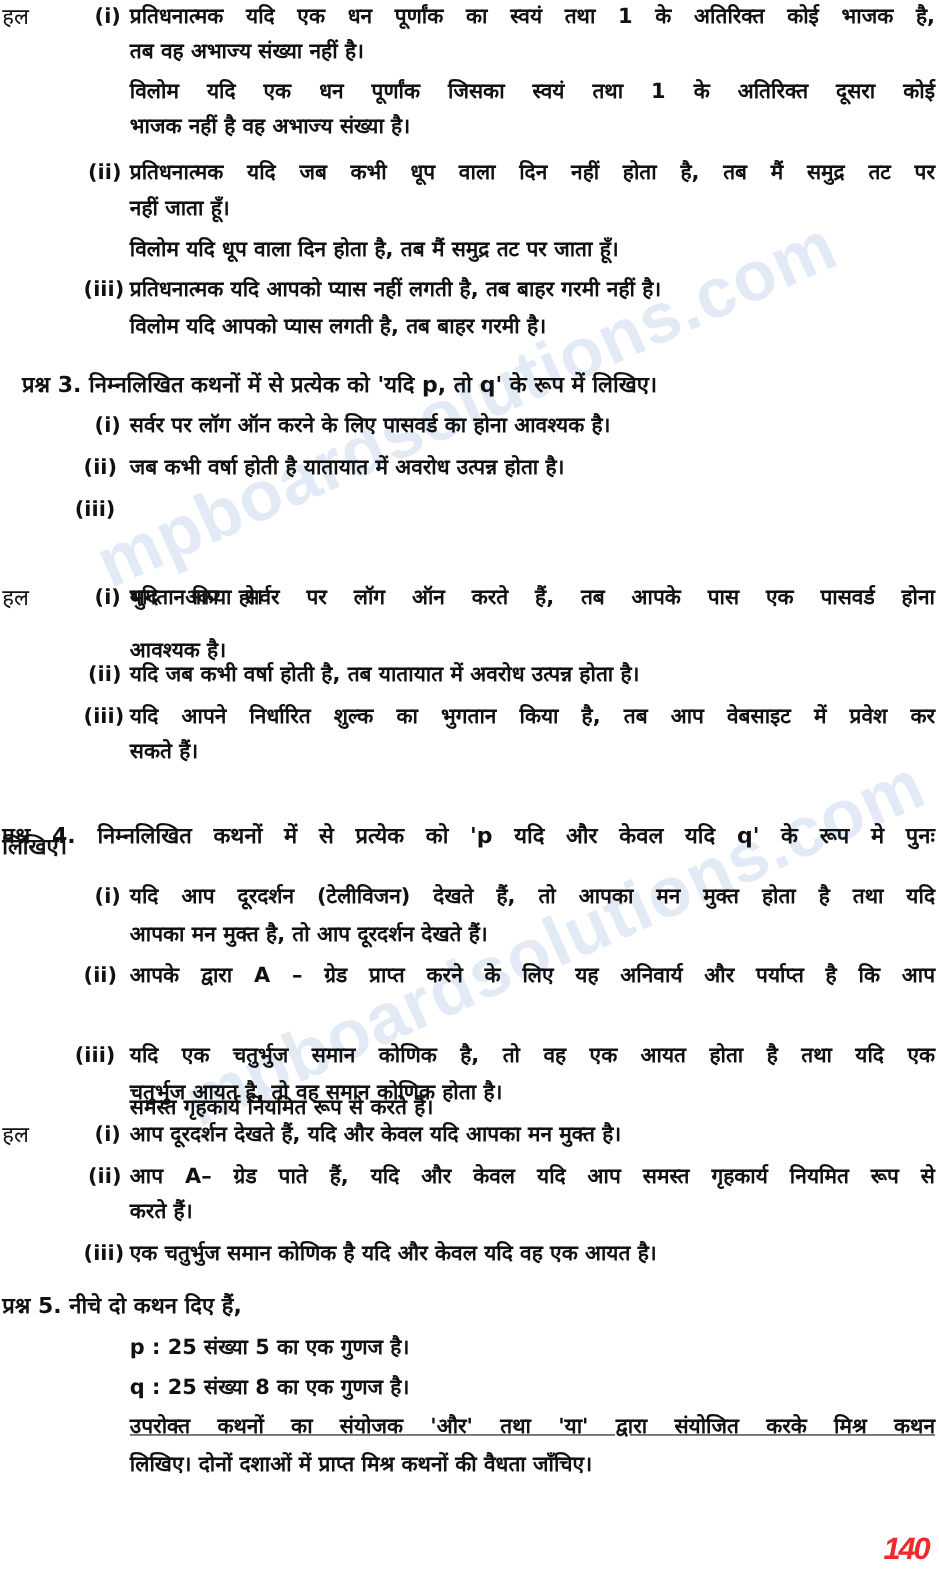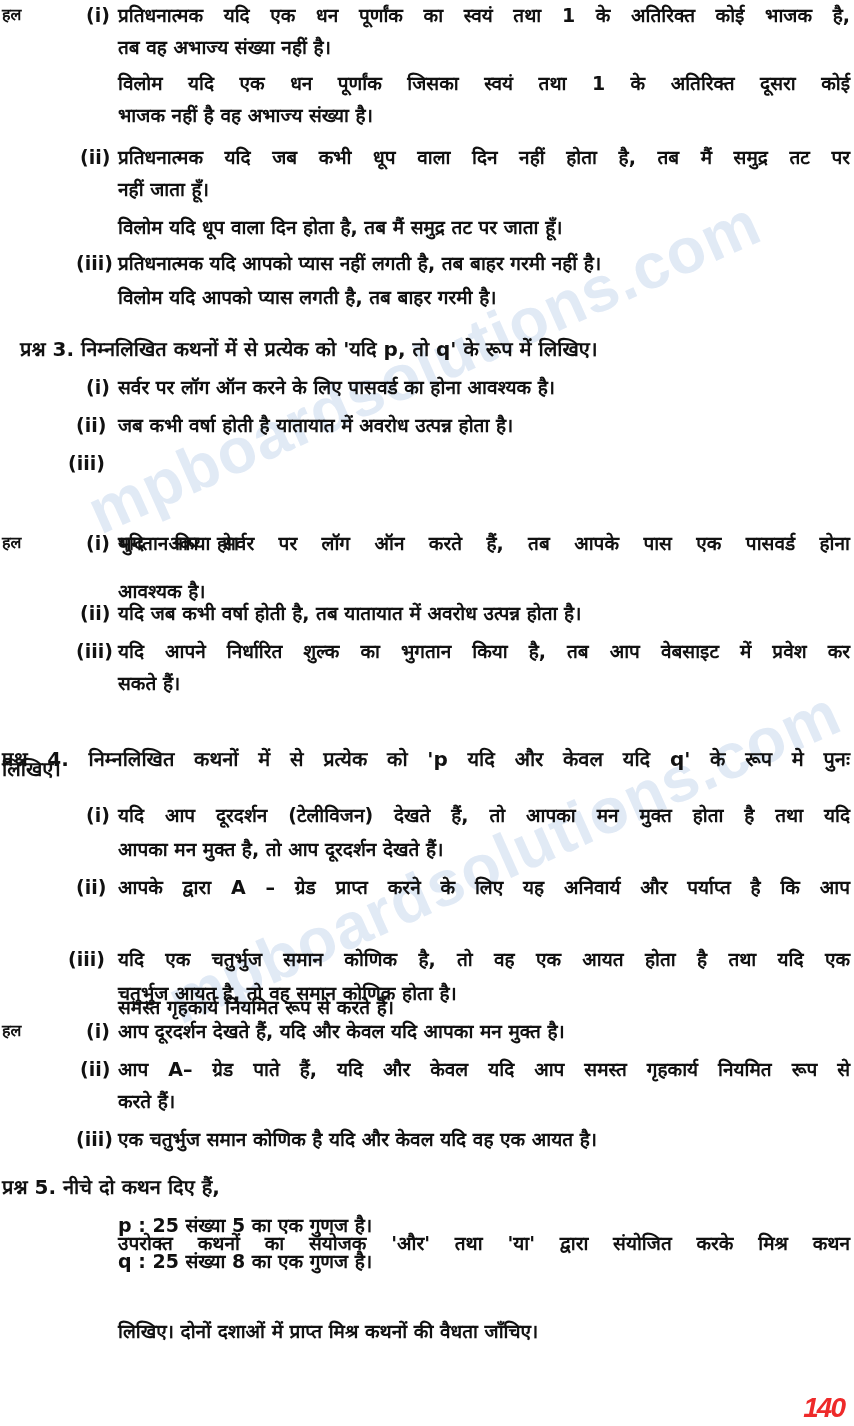--- a/index.html
+++ b/index.html
@@ -5,21 +5,21 @@
   html, body { margin:0; padding:0; background:#ffffff; }
   body { width:854px; height:1426px; position:relative; overflow:hidden;
          font-family:"DejaVu Sans", "Liberation Sans", sans-serif; color:#111; }
   .page { position:absolute; left:0; top:0; width:854px; height:1426px; }
   .watermark { position:absolute; font-family:"Liberation Sans", sans-serif; font-weight:bold;
                font-size:64px; color:#c9d9ee; opacity:0.55; transform:rotate(-24deg);
                white-space:nowrap; pointer-events:none; letter-spacing:1px; }
   .wm1 { left:60px; top:330px; }
   .wm2 { left:140px; top:820px; }
   .line { position:absolute; font-size:19px; font-weight:bold; line-height:30px; white-space:nowrap; }
-  .lbl { position:absolute; font-size:16px; font-weight:bold; line-height:30px; }
+  .lbl { position:absolute; font-size:20px; font-weight:normal; line-height:30px; }
   .qhead { position:absolute; font-size:20px; font-weight:bold; line-height:30px; white-space:nowrap; }
   .just { text-align:justify; text-align-last:justify; }
   .pagenum { position:absolute; right:10px; bottom:2px; font-family:"Liberation Sans", sans-serif;
              font-weight:bold; font-style:italic; font-size:28px; color:#ee2a2a; letter-spacing:-2px; }
 </style>
 </head>
 <body>
 
 <div class="page">
 
@@ -87,17 +87,17 @@
   <div class="line" style="left:118px; top:1086px;">करते हैं।</div>
   <div class="line" style="left:76px; top:1124px;">(iii)</div>
   <div class="line" style="left:118px; top:1124px;">एक चतुर्भुज समान कोणिक है यदि और केवल यदि वह एक आयत है।</div>
 
   <div class="qhead" style="left:2px; top:1172px;">
     <span>प्रश्न 5.</span>
     <span>नीचे दो कथन दिए हैं,</span>
   </div>
   <div class="line" style="left:118px; top:1210px;">p : 25 संख्या 5 का एक गुणज है।</div>
   <div class="line" style="left:118px; top:1246px;">q : 25 संख्या 8 का एक गुणज है।</div>
-  <div class="line just" style="left:118px; top:1228px; width:732px;">उपरोक्त कथनों का संयोजक 'और' तथा 'या' द्वारा संयोजित करके मिश्र कथन</div>
+  <div class="line just" style="left:118px; top:1282px; width:732px;text-decoration:underline;">उपरोक्त कथनों का संयोजक 'और' तथा 'या' द्वारा संयोजित करके मिश्र कथन</div>
   <div class="line" style="left:118px; top:1316px;">लिखिए। दोनों दशाओं में प्राप्त मिश्र कथनों की वैधता जाँचिए।</div>
 
   <div class="pagenum">140</div>
 </div>
 
 </body></html>

